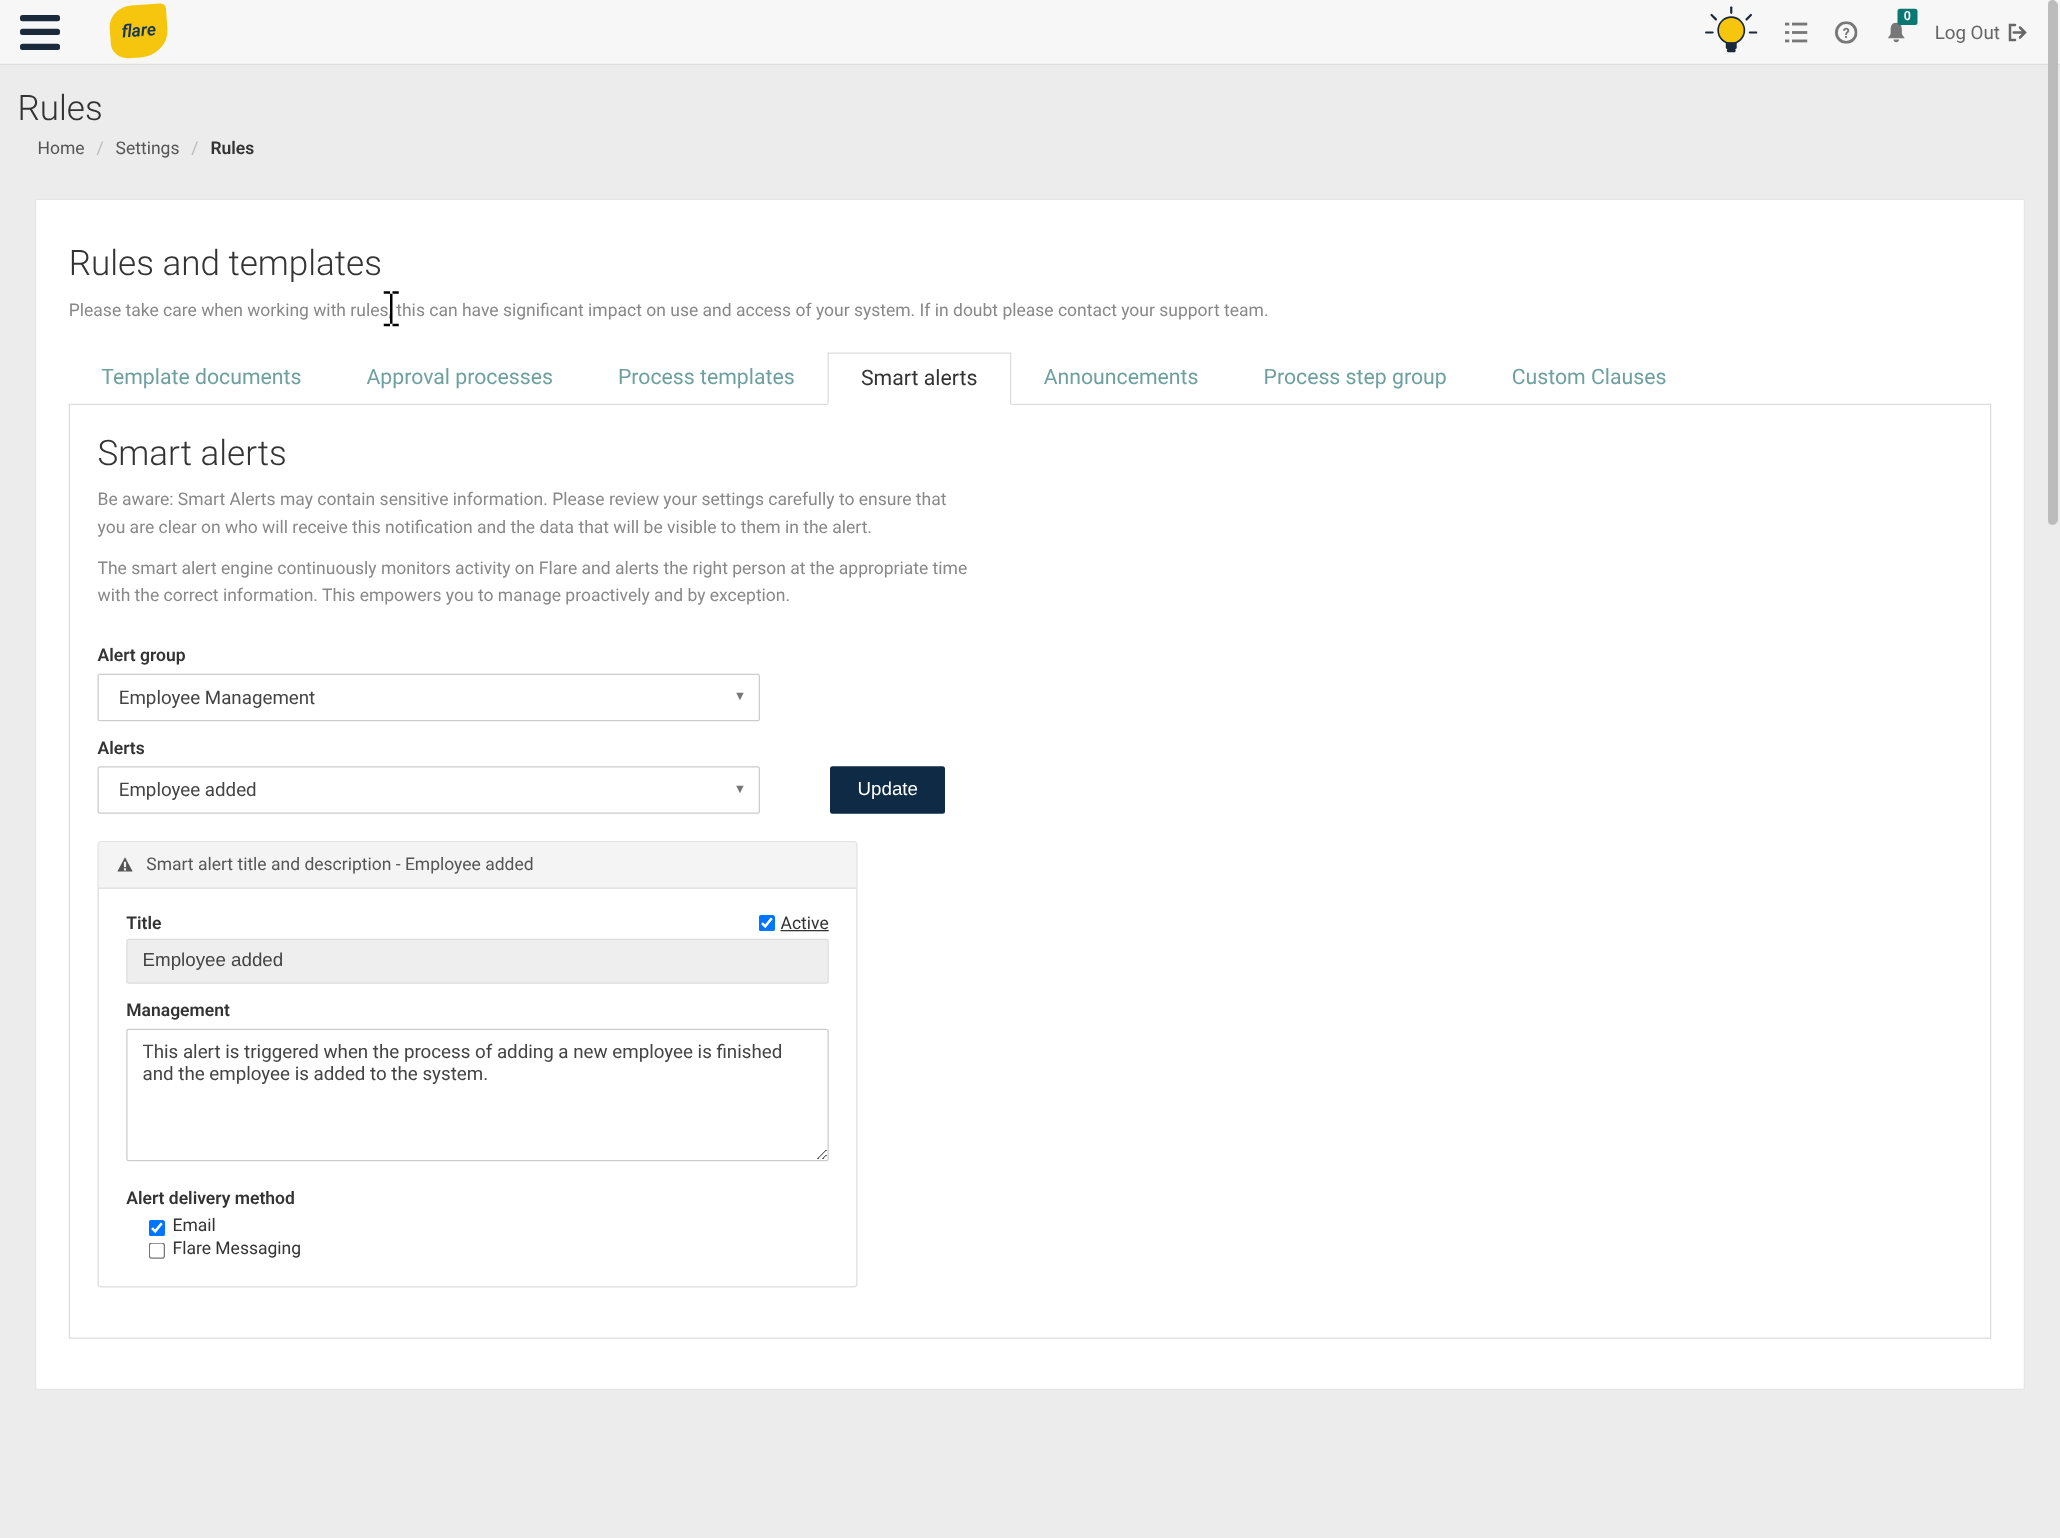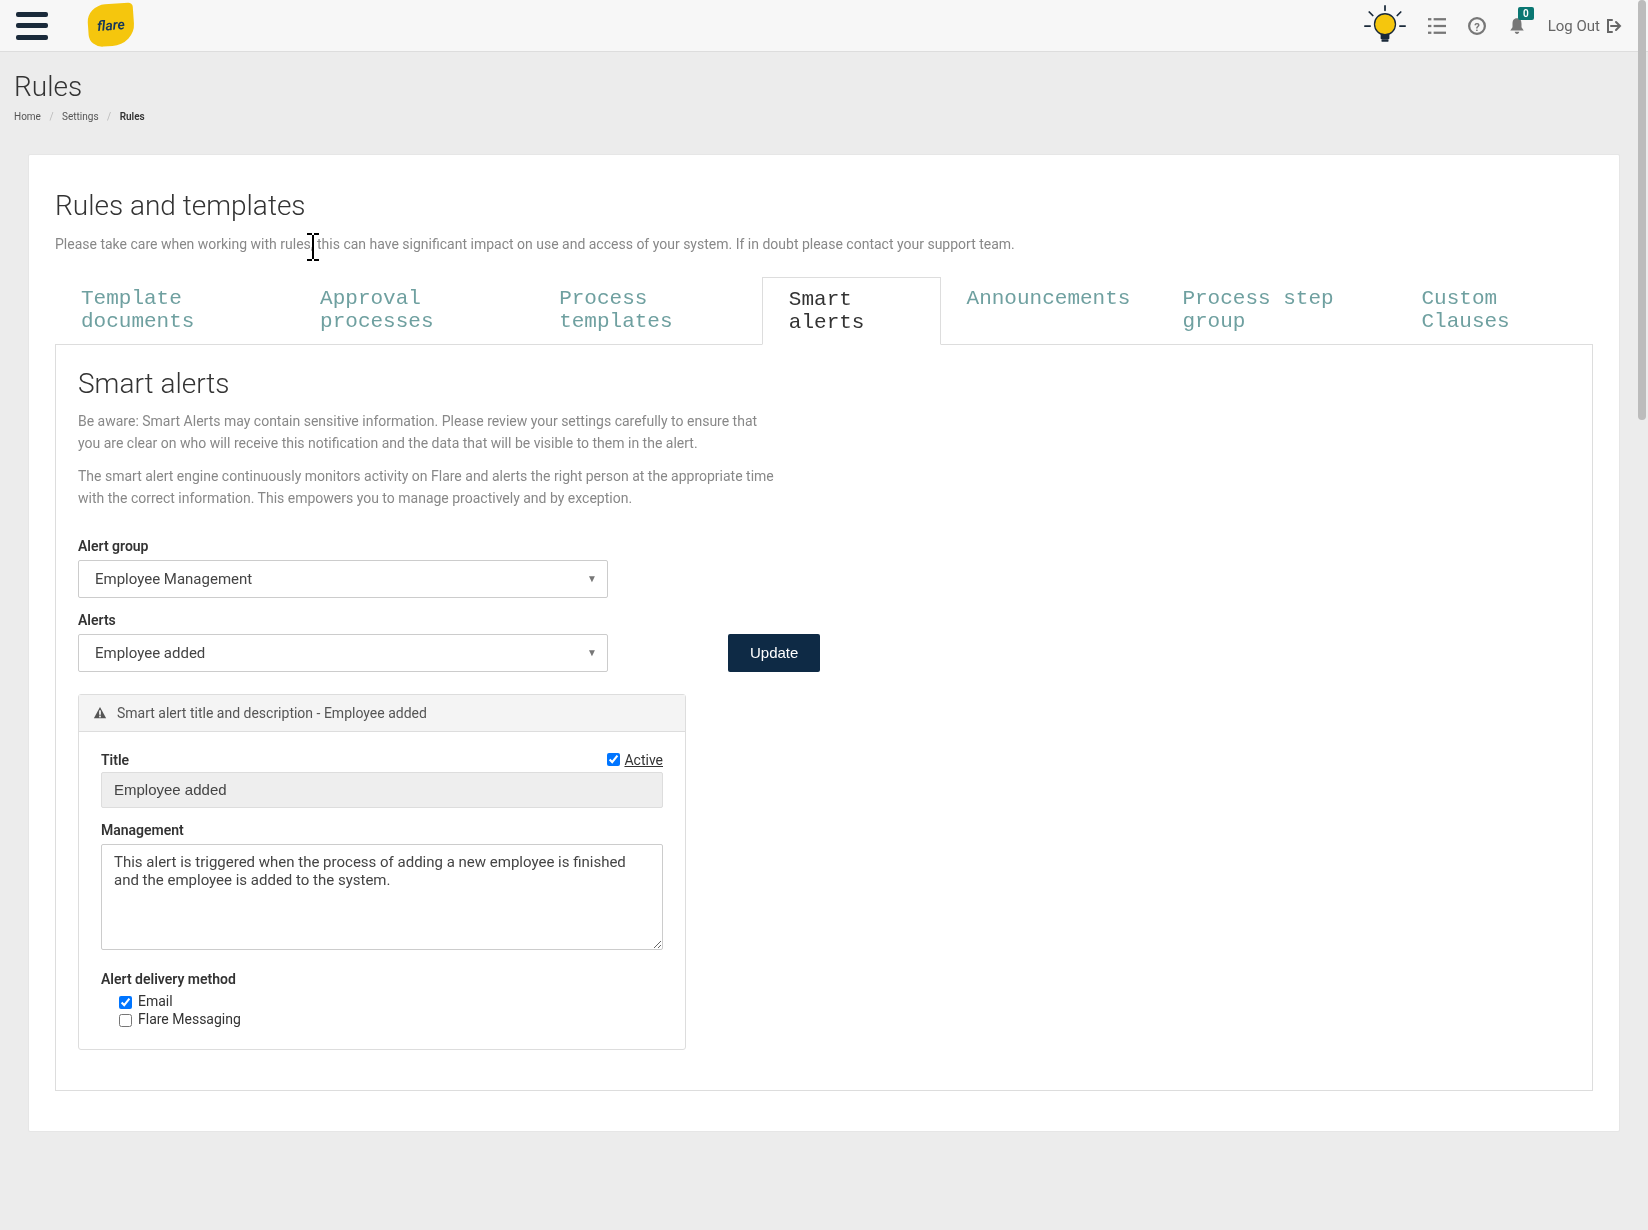--- a/index.html
+++ b/index.html
@@ -46,21 +46,21 @@
 .bell-badge {
   position: absolute; top: -10px; right: -8px;
   background: #0a7772; color: #fff; font-size: 10px;
   padding: 1px 5px; border-radius: 2px; font-weight: 600;
 }
 .logout { color: #666; font-size: 15px; cursor: pointer; display: flex; align-items: center; gap: 6px; }
 .logout svg { width: 16px; height: 16px; fill: #666; }
 
 .page-head { padding: 18px 14px 10px; }
 .page-title { font-size: 28px; font-weight: 300; color: #333; }
-.breadcrumb { margin-top: 8px; font-size: 10px; color: #555; }
+.breadcrumb { margin-top: 8px; font-size: 14px; color: #555; margin-left: 16px; }
 .breadcrumb a { color: #555; text-decoration: none; }
 .breadcrumb .sep { color: #bbb; margin: 0 6px; }
 .breadcrumb .current { font-weight: 600; color: #333; }
 
 .card {
   background: #fff;
   margin: 22px 28px 22px 28px;
   padding: 34px 26px 40px;
   border-radius: 2px;
   border: 1px solid #e6e6e6;
@@ -70,22 +70,21 @@
 
 .tabs {
   display: flex;
   margin-top: 22px;
   border-bottom: 1px solid #ddd;
 }
 .tab {
   padding: 10px 26px;
   color: #6fa0a0;
   cursor: pointer;
-  font-size: 21px;
-  font-family: Liberation Mono, monospace;
+  font-size: 17px;
 }
 .tab.active {
   color: #333;
   border: 1px solid #ddd;
   border-bottom: 1px solid #fff;
   margin-bottom: -1px;
   background: #fff;
 }
 
 .tab-body {
@@ -104,21 +103,21 @@
   height: 38px;
   width: 530px;
   display: flex; align-items: center; justify-content: space-between;
   padding: 0 10px 0 16px;
   background: #fff;
   cursor: pointer;
   font-size: 15px;
   color: #444;
 }
 .select-wrap .caret { color: #777; font-size: 10px; }
-.row-alerts { display: flex; align-items: flex-end; gap: 120px; }
+.row-alerts { display: flex; align-items: flex-end; gap: 56px; }
 .update-btn {
   background: #0e2a45;
   color: #fff;
   border: none;
   padding: 10px 22px;
   font-size: 15px;
   border-radius: 2px;
   cursor: pointer;
   height: 38px;
 }

